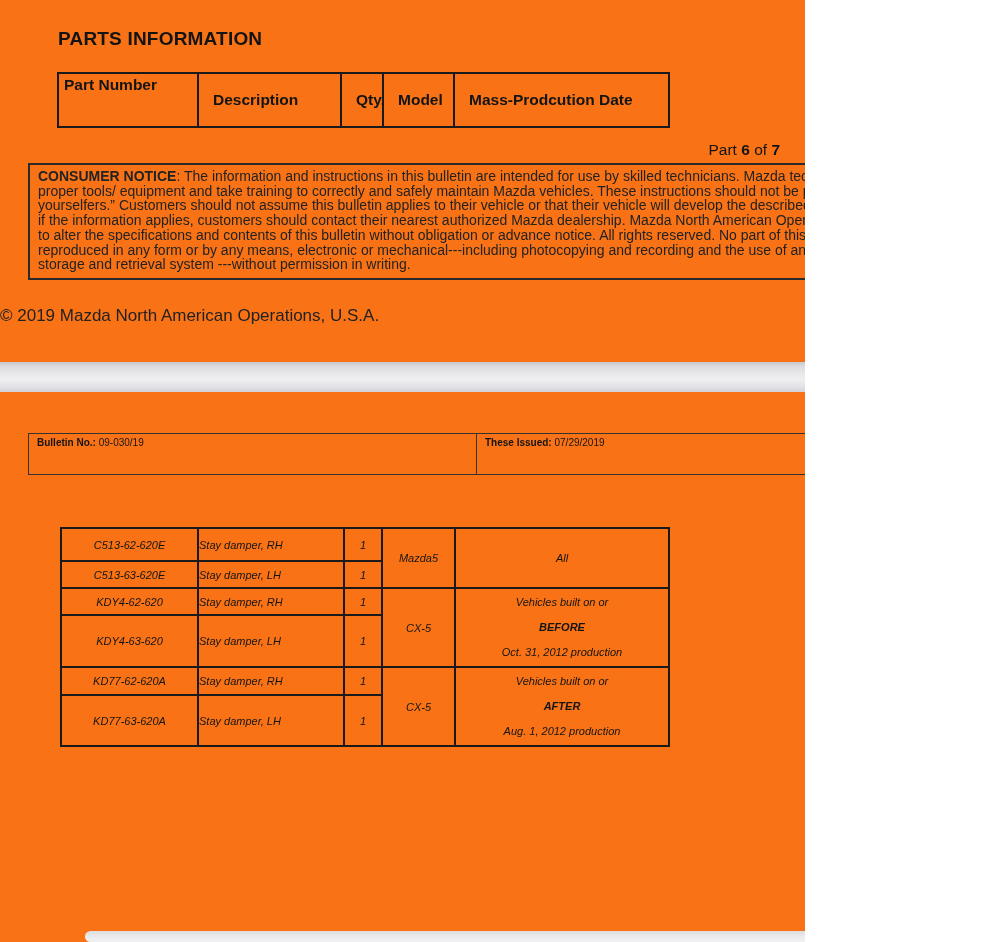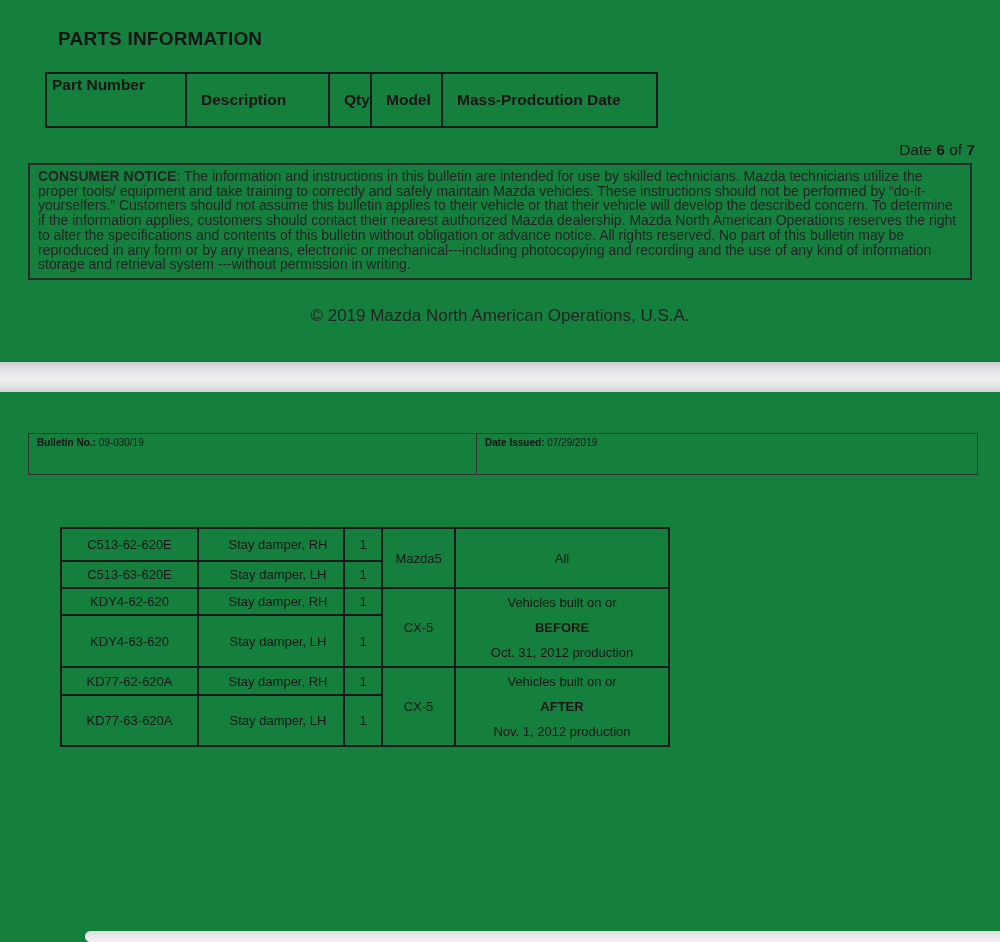--- a/index.html
+++ b/index.html
@@ -1,77 +1,77 @@
 <!DOCTYPE html>
 <html><head>
 <meta charset="utf-8">
 <style>
   html,body { margin:0; padding:0; background:#ffffff; }
   .screen {
-    position:relative; width:1000px; height:942px; background:#15803d;
+    position:relative; width:805px; height:942px; background:#f97316;
     font-family:"Liberation Sans", sans-serif; color:#1c1c1c; overflow:hidden;
   }
   .b { font-weight:bold; }
 
   .doc-title {
     position:absolute; left:58px; top:28px;
     font-size:19px; font-weight:bold; letter-spacing:.2px; color:#141414;
   }
 
   
   .hdr-table {
-    position:absolute; left:45px; top:72px; width:611px; height:56px;
+    position:absolute; left:57px; top:72px; width:611px; height:56px;
     border-collapse:collapse; table-layout:fixed;
   }
   .hdr-table td {
     border:2px solid #1a1a1a; font-weight:bold; font-size:15.5px; color:#141414;
     text-align:left; vertical-align:middle; padding:0 14px;
   }
   .hdr-table td.pn-head { text-align:left; vertical-align:top; padding:2px 5px; }
 
   .page-indicator {
     position:absolute; top:141px; right:25px; font-size:15.5px; color:#141414;
   }
 
   .notice-box {
     position:absolute; left:28px; top:163px; width:944px; box-sizing:border-box;
     border:2px solid #2a2a2a; padding:4px 8px 6px 8px;
     font-size:14px; line-height:14.7px; color:#222; text-align:left;
   }
 
   .copyright {
     position:absolute; left:0; top:306px; width:100%;
-    text-align:center; font-size:17px; color:#222;
+    font-size:17px; color:#222;
   }
 
   .page-divider {
     position:absolute; left:0; top:362px; width:1000px; height:30px;
     background:linear-gradient(180deg,#c9c9ce 0%,#dcdce0 15%,#eaeaed 42%,#eeeef0 58%,#e3e3e7 82%,#d2d2d7 100%);
   }
 
   
   .bulletin-table {
     position:absolute; left:28px; top:433px; width:949px; height:42px;
     border-collapse:collapse; table-layout:fixed;
   }
   .bulletin-table td {
     border:1.5px solid #333; vertical-align:top; padding:3px 8px 16px 8px;
     font-size:10px; color:#141414;
   }
 
   
   .parts-table {
     position:absolute; left:60px; top:527px;
-    border-collapse:collapse; table-layout:fixed; font-size:13px; color:#141414;
+    border-collapse:collapse; table-layout:fixed; font-size:11px; color:#141414;font-style:italic;
   }
   .parts-table td {
     border:2px solid #1a1a1a; text-align:center; vertical-align:middle;
     padding:0 2px; overflow:hidden;
   }
-  .parts-table td.desc { text-align:center; padding-left:16px; }
+  .parts-table td.desc { text-align:left; padding-left:0; }
   .parts-table td.mdate { line-height:25px; padding:0 17px; }
   tr.h33{height:33px} tr.h27{height:27px} tr.h52{height:52px} tr.h28{height:28px} tr.h51{height:51px}
 
   .note { position:absolute; left:58px; top:818px; font-size:15.5px; color:#1c1c1c; }
 
   .bottom-bar {
     position:absolute; left:85px; top:931px; width:915px; height:11px;
     border-radius:6px 0 0 6px;
     background:linear-gradient(180deg,#dededf 0%,#ececee 60%,#f1f1f3 100%);
   }
@@ -96,21 +96,21 @@
       <td class="pn-head">Part Number</td>
       <td>Description</td>
       <td>Qty.</td>
       <td>Model</td>
       <td>Mass-Prodcution Date</td>
     </tr>
   </tbody>
     </table>
 
   <div class="page-indicator">
-    <span>Date</span>
+    <span>Part</span>
     <span class="b">6</span>
     <span>of</span>
     <span class="b">7</span>
   </div>
 
   <div class="notice-box">
     <span class="b">CONSUMER NOTICE</span><span>: The information and instructions in this bulletin are intended for use by skilled technicians. Mazda technicians utilize the proper tools/ equipment and take training to correctly and safely maintain Mazda vehicles. These instructions should not be performed by “do-it-yourselfers.” Customers should not assume this bulletin applies to their vehicle or that their vehicle will develop the described concern. To determine if the information applies, customers should contact their nearest authorized Mazda dealership. Mazda North American Operations reserves the right to alter the specifications and contents of this bulletin without obligation or advance notice. All rights reserved. No part of this bulletin may be reproduced in any form or by any means, electronic or mechanical---including photocopying and recording and the use of any kind of information storage and retrieval system ---without permission in writing.</span>
   </div>
 
   <div class="copyright">© 2019 Mazda North American Operations, U.S.A.</div>
@@ -122,21 +122,21 @@
         <col style="width:448px">
         <col style="width:501px">
       </colgroup>
     <tbody>
         <tr>
       <td>
         <span class="b">Bulletin No.:</span>
         <span>09-030/19</span>
       </td>
       <td>
-        <span class="b">Date Issued:</span>
+        <span class="b">These Issued:</span>
         <span>07/29/2019</span>
       </td>
     </tr>
   </tbody>
     </table>
 
   <table class="parts-table">
     <colgroup>
         <col style="width:137px">
         <col style="width:146px">
@@ -174,21 +174,21 @@
       <td>1</td>
     </tr>
     <tr class="h28">
       <td>KD77-62-620A</td>
       <td class="desc">Stay damper, RH</td>
       <td>1</td>
       <td rowspan="2">CX-5</td>
       <td rowspan="2" class="mdate">
         <div>Vehicles built on or</div>
         <div class="b">AFTER</div>
-        <div>Nov. 1, 2012 production</div>
+        <div>Aug. 1, 2012 production</div>
       </td>
     </tr>
     <tr class="h51">
       <td>KD77-63-620A</td>
       <td class="desc">Stay damper, LH</td>
       <td>1</td>
     </tr>
   </tbody>
     </table>
 

